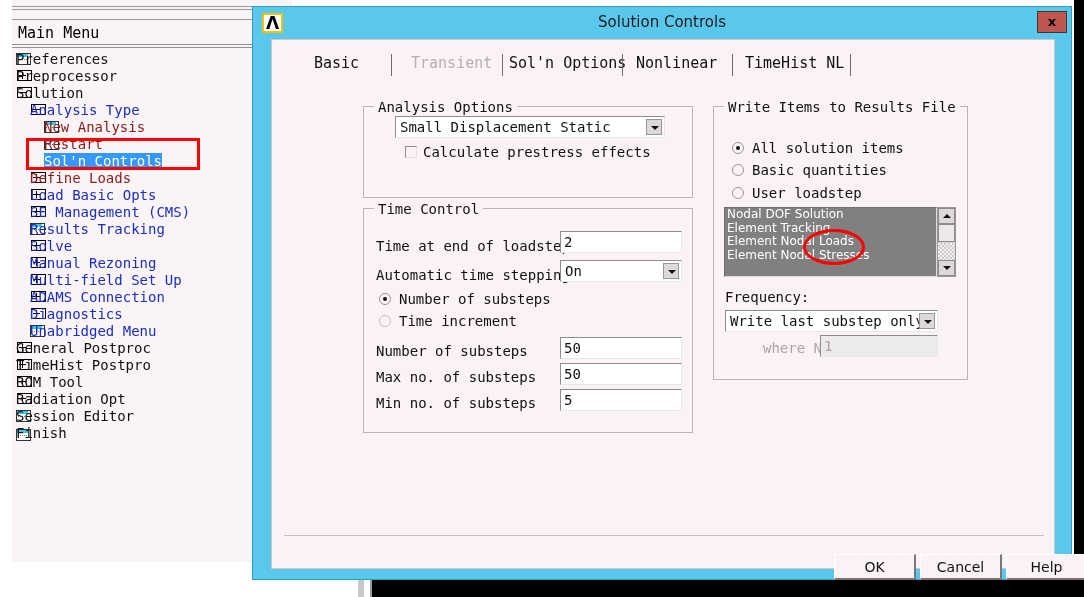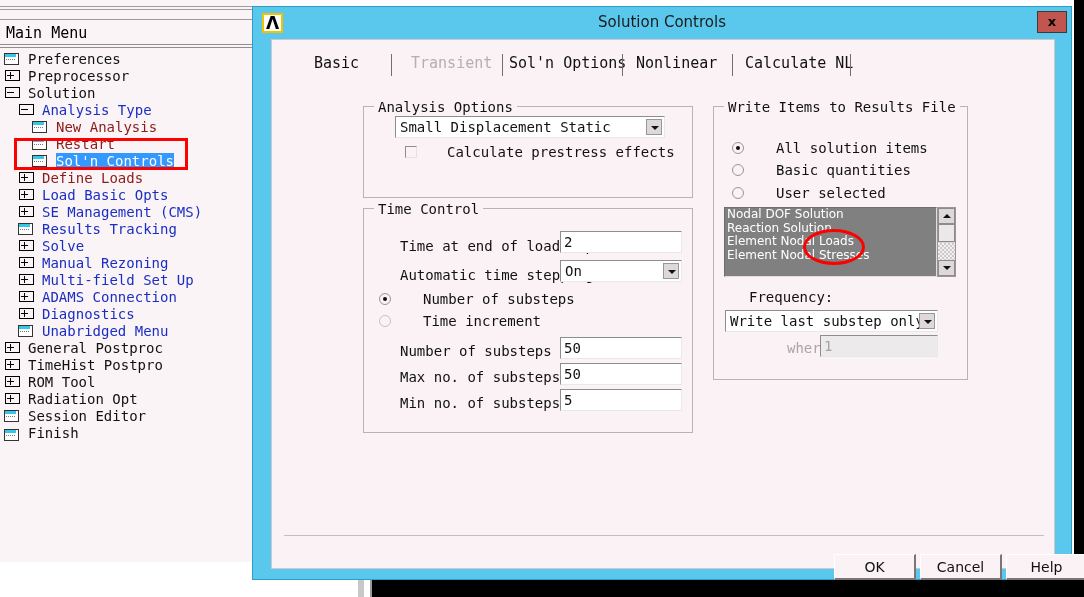--- a/index.html
+++ b/index.html
@@ -11,21 +11,21 @@
   }
 
   
   #bg-right-black{position:absolute;left:1074px;top:0;width:10px;height:580px;background:#000;}
   #bg-bottom-black{position:absolute;left:370px;top:578px;width:714px;height:19px;background:#000;}
   #bg-bottom-strip{position:absolute;left:340px;top:578px;width:30px;height:19px;background:#fff;border-right:2px solid #9a9a9a;}
   #bg-bottom-strip2{position:absolute;left:358px;top:578px;width:6px;height:19px;background:#c8c8c8;}
 
   
   #main-menu{
-    position:absolute;left:0;top:0;width:252px;height:562px;background:#faf4f6;padding-left:28px;
+    position:absolute;left:12px;top:0;width:252px;height:562px;background:#faf4f6;padding-left:28px;
   }
   .mm-topline{position:absolute;left:0;width:252px;background:#9b9b9b;height:1px;}
   #mm-hdr{
     position:absolute;left:0;top:22px;width:252px;height:22px;
     background:#faf4f6;color:#000;font-size:15px;line-height:22px;padding-left:6px;
     box-sizing:border-box;letter-spacing:0px;
   }
   #mm-hdr-b1{position:absolute;left:0;top:44px;width:252px;height:1px;background:#8f8f8f;}
   #mm-hdr-b2{position:absolute;left:0;top:47px;width:252px;height:1px;background:#8f8f8f;}
 
@@ -77,21 +77,21 @@
   
   #tabs{position:absolute;left:0;top:8px;width:784px;height:36px;}
   .tab{position:absolute;top:0;font-size:15px;line-height:30px;color:#111;white-space:nowrap;}
   .tab.dis{color:#b3b0b1;}
   .tsep{position:absolute;top:6px;width:1px;height:22px;background:#6f6f6f;}
 
   
   .grp{position:absolute;border:1px solid #b9b3b6;box-sizing:border-box;background:transparent;}
   .grp-lbl{position:absolute;background:#faf2f5;font-size:14px;color:#111;padding:0 4px;line-height:14px;text-align:right;}
 
-  .lbl{position:absolute;font-size:14px;color:#111;white-space:nowrap;line-height:16px;margin-left:24px;}
+  .lbl{position:absolute;font-size:14px;color:#111;white-space:nowrap;line-height:16px;}
   .lbl.dis{color:#aaa6a8;}
 
   
   .ti{
     position:absolute;background:#ffffff;box-sizing:border-box;
     border-top:1px solid #8d8d8d;border-left:1px solid #8d8d8d;
     border-right:1px solid #e8e8e8;border-bottom:1px solid #e8e8e8;
     font-size:14px;color:#111;line-height:20px;padding-left:3px;
     font-family:"DejaVu Sans Mono","Liberation Mono",monospace;
   }
@@ -279,21 +279,21 @@
 
     <div id="tabs">
       <div class="tab" style="left:42px">Basic</div>
       <div class="tsep" style="left:119px"></div>
       <div class="tab dis" style="left:139px">Transient</div>
       <div class="tsep" style="left:230px"></div>
       <div class="tab" style="left:237px">Sol'n Options</div>
       <div class="tsep" style="left:350px"></div>
       <div class="tab" style="left:364px">Nonlinear</div>
       <div class="tsep" style="left:460px"></div>
-      <div class="tab" style="left:473px">Calculate NL</div>
+      <div class="tab" style="left:473px">TimeHist NL</div>
       <div class="tsep" style="left:578px"></div>
     </div>
 
     <div class="grp" style="left:91px;top:66px;width:330px;height:92px"></div>
     <div class="grp-lbl" style="left:102px;top:60px">Analysis Options</div>
     <div class="cb" style="left:123px;top:76px;width:270px;height:22px">
       <span>Small Displacement Static</span>
       <span class="cb-btn"></span>
     </div>
     <div class="chk" style="left:133px;top:106px"></div>
@@ -326,25 +326,25 @@
     <div class="ti" style="left:288px;top:349px;width:122px;height:22px">5</div>
 
     <div class="grp" style="left:441px;top:66px;width:255px;height:274px"></div>
     <div class="grp-lbl" style="left:452px;top:60px">Write Items to Results File</div>
 
     <div class="rd on" style="left:460px;top:102px"></div>
     <div class="lbl" style="left:480px;top:100px">All solution items</div>
     <div class="rd" style="left:460px;top:124px"></div>
     <div class="lbl" style="left:480px;top:122px">Basic quantities</div>
     <div class="rd" style="left:460px;top:147px"></div>
-    <div class="lbl" style="left:480px;top:145px">User selected</div>
+    <div class="lbl" style="left:480px;top:145px">User loadstep</div>
 
     <div id="lbox" style="left:452px;top:167px;width:213px;height:70px">
         <div class="row">Nodal DOF Solution</div>
-        <div class="row">Reaction Solution</div>
+        <div class="row">Element Tracking</div>
         <div class="row">Element Nodal Loads</div>
         <div class="row">Element Nodal Stresses</div>
       </div>
     <div id="lsb" style="left:665px;top:167px;height:70px">
       <div class="sbtn up" style="top:0"></div>
       <div id="sthumb"></div>
       <div id="strack"></div>
       <div class="sbtn dn" style="top:52px"></div>
     </div>
 

